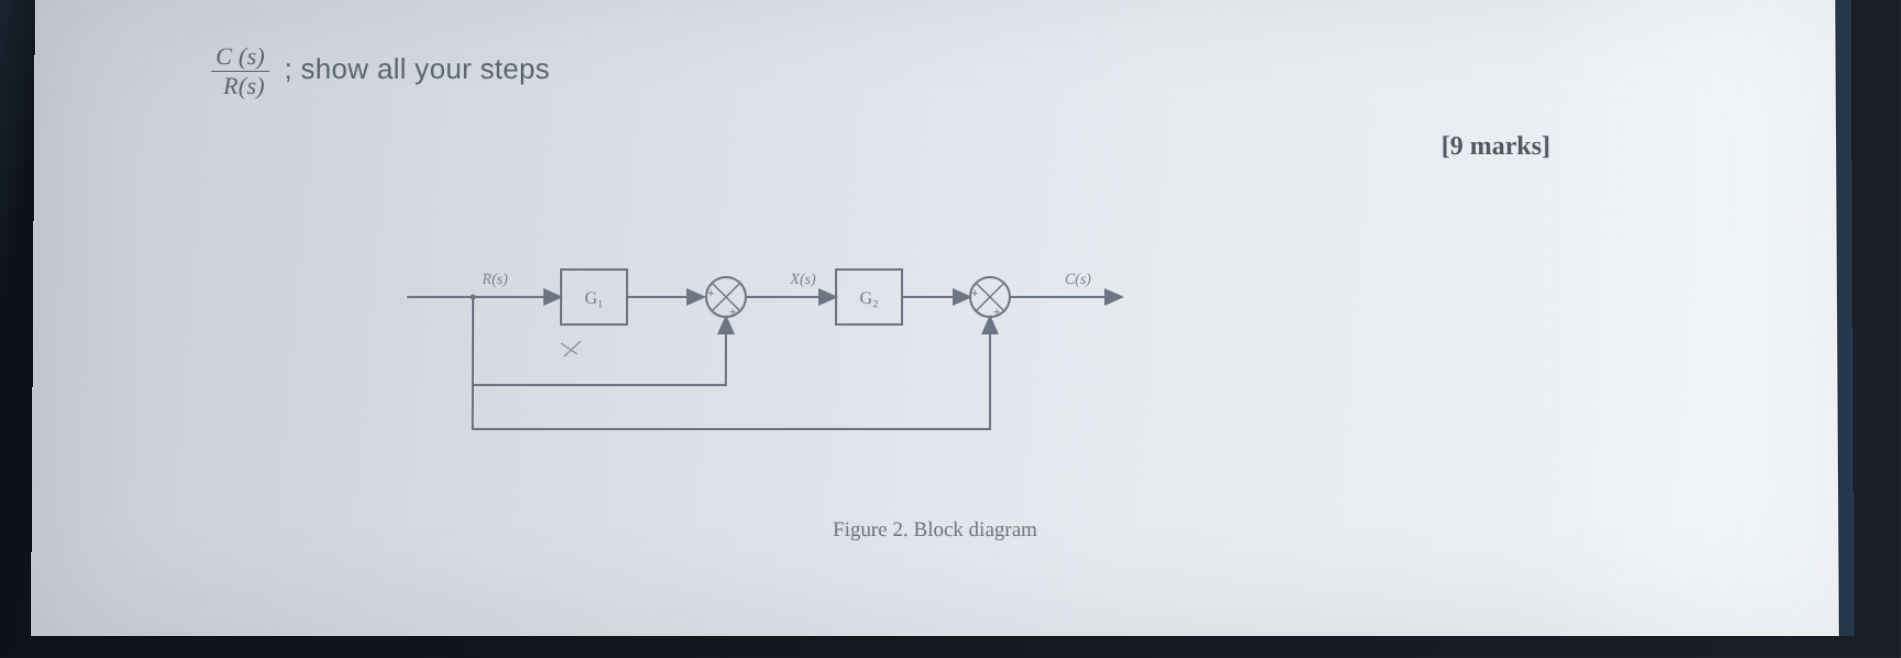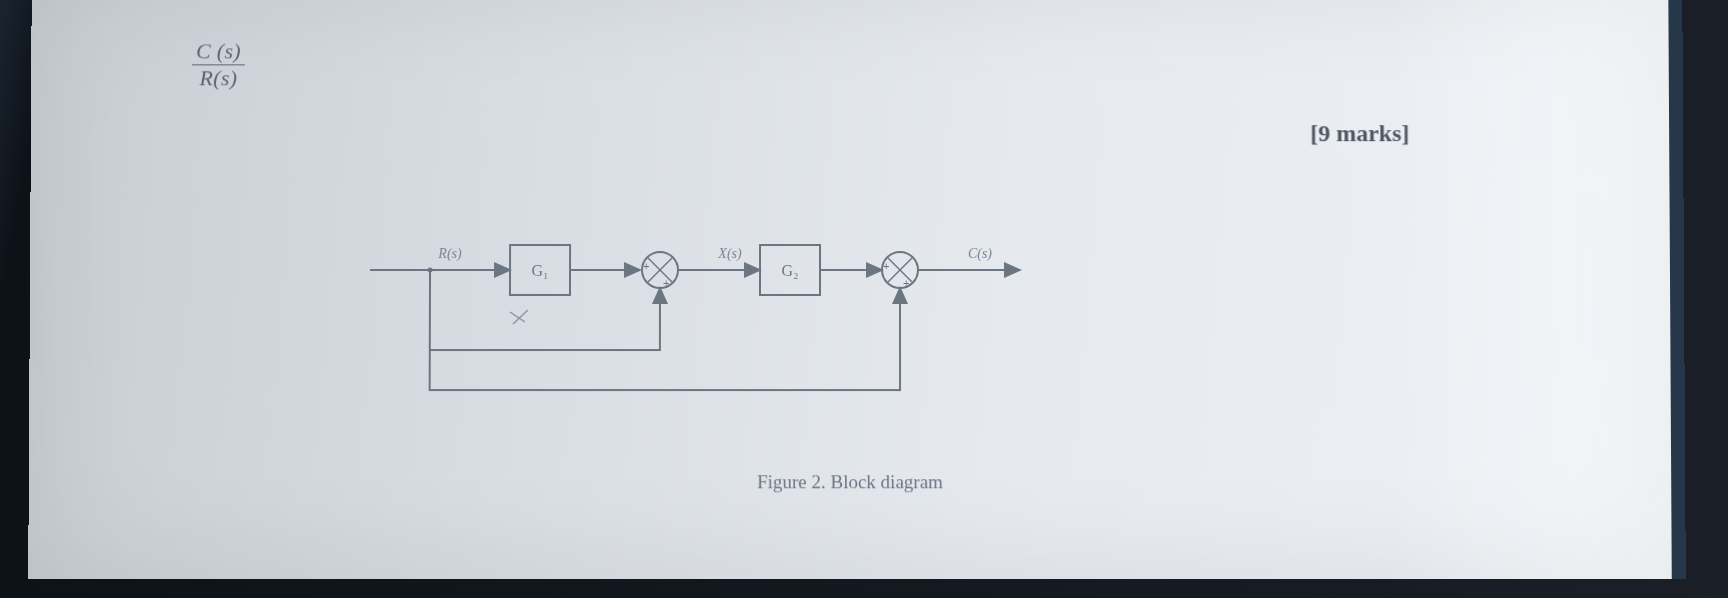--- a/index.html
+++ b/index.html
@@ -26,21 +26,21 @@
     position: absolute;
     left: 155px;
     top: 60px;
     color: #5a6470;
     font-size: 26px;
     letter-spacing: 0.3px;
   }
   .frac {
     display: inline-block;
     vertical-align: middle;
-    text-align: center;
+    text-align: right;
     font-style: italic;
     font-family: "Times New Roman", serif;
     line-height: 1;
     margin: 0 6px;
   }
   .frac .num {
     display: block;
     padding: 0 4px 2px 4px;
     border-bottom: 1.5px solid #5a6470;
     font-size: 22px;
@@ -89,20 +89,21 @@
 </head>
 <body>
 
 <div class="page-outer">
 
   <div class="question">
     <span class="frac">
       <span class="num">C (s)</span>
       <span class="den">R(s)</span>
     </span>
+    <span>; show all your steps</span>
   </div>
 
   <div class="marks">[9 marks]</div>
 
   <svg class="diagram" viewBox="0 0 700 240">
     <defs>
       <marker id="arr" markerWidth="10" markerHeight="10" refX="8" refY="5" orient="auto">
         <path d="M0,1 L9,5 L0,9 Z" fill="#6b7682"></path>
       </marker>
     </defs>

